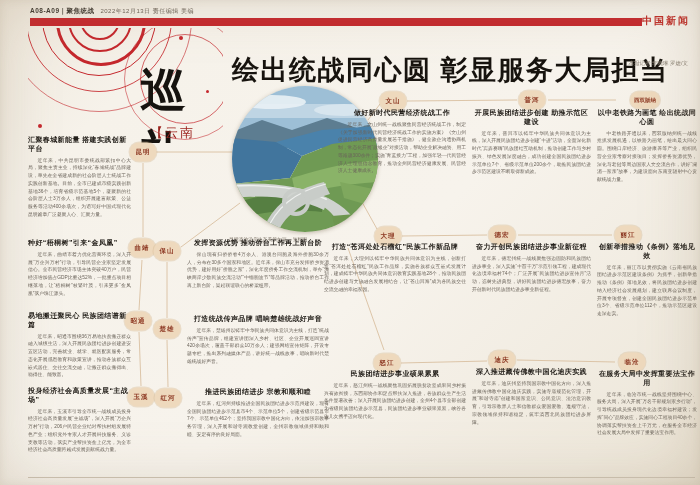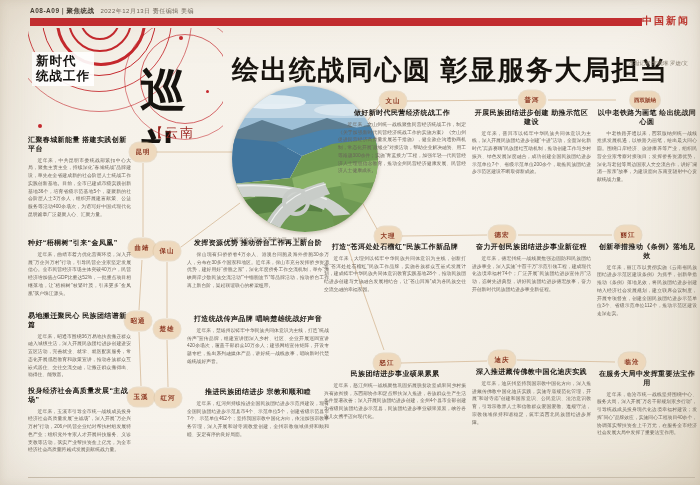--- a/index.html
+++ b/index.html
@@ -93,24 +93,20 @@
   <div class="ring r5"></div>
   <div class="ring r4"></div>
   <div class="ring r3"></div>
   <div class="ring r2"></div>
   <div class="ring r1"></div>
   <div class="ring r7"></div>
   <div class="ring r8"></div>
   <div class="dot d1"></div>
   <div class="dot d2"></div>
   <div class="dot d3"></div>
-  <div class="badge">
-    <div>新时代</div>
-    <div>统战工作</div>
-  </div>
   <div class="xunli">巡礼</div>
   <div class="pian">【云南篇】</div>
 </div>
 
 <h1 class="headline">绘出统战同心圆 彰显服务大局担当</h1>
 <div class="byline">本报记者 李晓琳 罗婕/文</div>
 
 <div class="photo">
   <svg width="146" height="146" viewBox="0 0 146 146">
     <rect width="146" height="60" fill="#9dbfd6"></rect>

